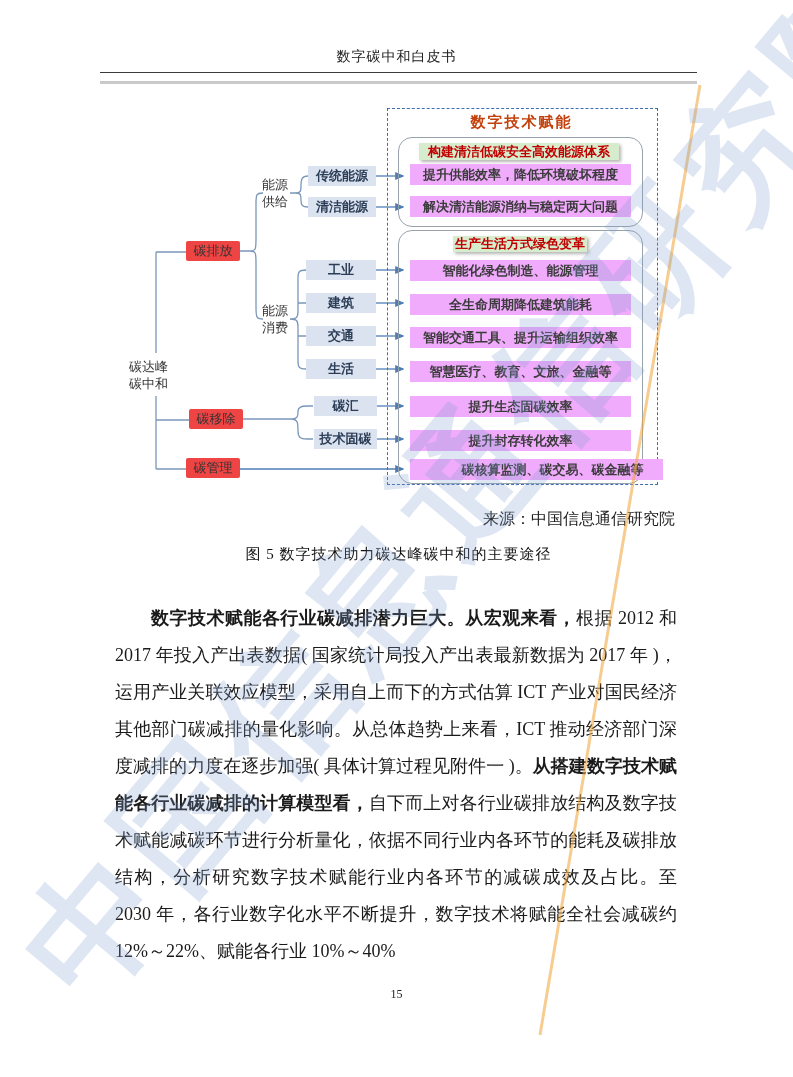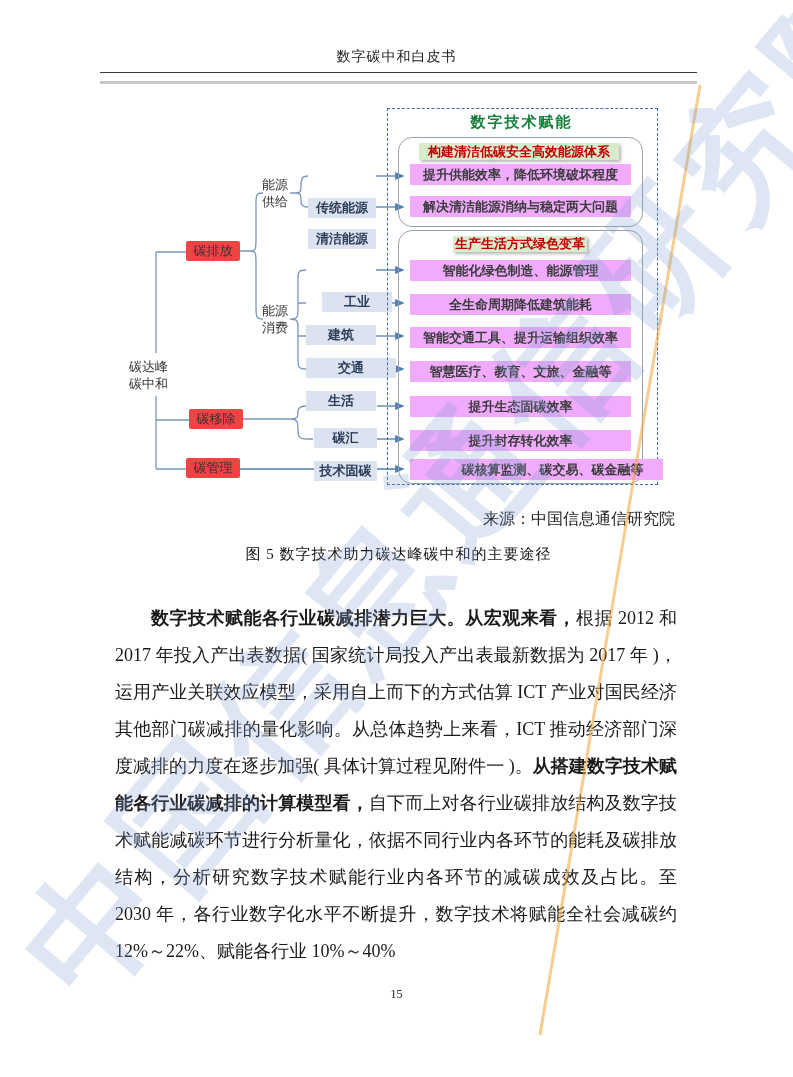--- a/index.html
+++ b/index.html
@@ -7,25 +7,25 @@
         font-family:"Liberation Sans","DejaVu Sans",sans-serif;}
   
   .header-title{position:absolute;top:48px;left:0;width:100%;text-align:center;
         font-family:"Liberation Serif","DejaVu Serif",serif;font-size:14px;color:#222;letter-spacing:1px;}
   .rule1{position:absolute;top:72px;left:100px;width:597px;border-top:1.5px solid #3a3a3a;}
   .rule2{position:absolute;top:81px;left:100px;width:597px;border-top:3px solid #c9c9c9;}
   
   #diag{position:absolute;left:113px;top:100px;width:562px;height:400px;font-size:13px;color:#333;}
   #diag .abs{position:absolute;}
   .obox{background:#ef4444;text-align:center;height:20px;line-height:20px;width:54px;border-radius:2px;}
-  .bbox{background:#dbe3f1;text-align:center;height:20px;line-height:20px;color:#2c3e57;font-weight:bold;margin-top:32px;}
+  .bbox{background:#dbe3f1;text-align:center;height:20px;line-height:20px;color:#2c3e57;font-weight:bold;}
   .grp{width:30px;text-align:center;line-height:16.5px;}
   .rootlbl{width:54px;text-align:left;line-height:17px;}
   .panel{border:1.6px dashed #3e6cb3;}
-  .panel-title{text-align:center;font-weight:600;font-size:15px;letter-spacing:2px;color:#15803d;}
+  .panel-title{text-align:center;font-weight:600;font-size:15px;letter-spacing:2px;color:#c2410c;}
   .rbox{border:1.5px solid #98a2ad;border-radius:14px;background:transparent;}
   .ghdr{background:#d7ebcd;color:#c00000;font-weight:bold;font-size:13px;text-align:center;
         height:17px;line-height:17px;box-shadow:2px 2px 3px rgba(110,110,110,.5);}
   .prow{background:#f0abfc;color:#3b3b3b;font-weight:bold;font-size:13px;text-align:center;
         width:221px;height:21px;line-height:21px;}
   
   .source{position:absolute;top:509px;left:113px;width:562px;text-align:right;
         font-family:"Liberation Serif","DejaVu Serif",serif;font-size:16px;color:#1c1c1c;}
   .caption{position:absolute;top:545px;left:100px;width:597px;text-align:center;
         font-family:"Liberation Serif","DejaVu Serif",serif;font-size:15px;color:#111;letter-spacing:1px;}
@@ -89,23 +89,23 @@
     </div>
     <div class="abs obox" style="left:73px;top:141px;">碳排放</div>
     <div class="abs obox" style="left:76px;top:309px;">碳移除</div>
     <div class="abs obox" style="left:73px;top:358px;">碳管理</div>
 
     <div class="abs grp" style="left:147px;top:77px;">能源供给</div>
     <div class="abs grp" style="left:147px;top:203px;">能源消费</div>
 
     <div class="abs bbox" style="left:195px;top:66px;width:68px;">传统能源</div>
     <div class="abs bbox" style="left:195px;top:97px;width:68px;">清洁能源</div>
-    <div class="abs bbox" style="left:209px;top:160px;width:70px;">工业</div>
+    <div class="abs bbox" style="left:193px;top:160px;width:70px;">工业</div>
     <div class="abs bbox" style="left:193px;top:193px;width:70px;">建筑</div>
-    <div class="abs bbox" style="left:193px;top:226px;width:90px;">交通</div>
+    <div class="abs bbox" style="left:193px;top:226px;width:70px;">交通</div>
     <div class="abs bbox" style="left:193px;top:259px;width:70px;">生活</div>
     <div class="abs bbox" style="left:201px;top:296px;width:63px;">碳汇</div>
     <div class="abs bbox" style="left:201px;top:329px;width:63px;">技术固碳</div>
 
     <div class="abs panel" style="left:274px;top:8px;width:269px;height:375px;"></div>
     <div class="abs panel-title" style="left:274px;top:13px;width:269px;">数字技术赋能</div>
 
     <div class="abs rbox" style="left:285px;top:37px;width:243px;height:88px;"></div>
     <div class="abs ghdr" style="left:306px;top:43px;width:200px;">构建清洁低碳安全高效能源体系</div>
     <div class="abs prow" style="left:297px;top:64px;">提升供能效率，降低环境破坏程度</div>

